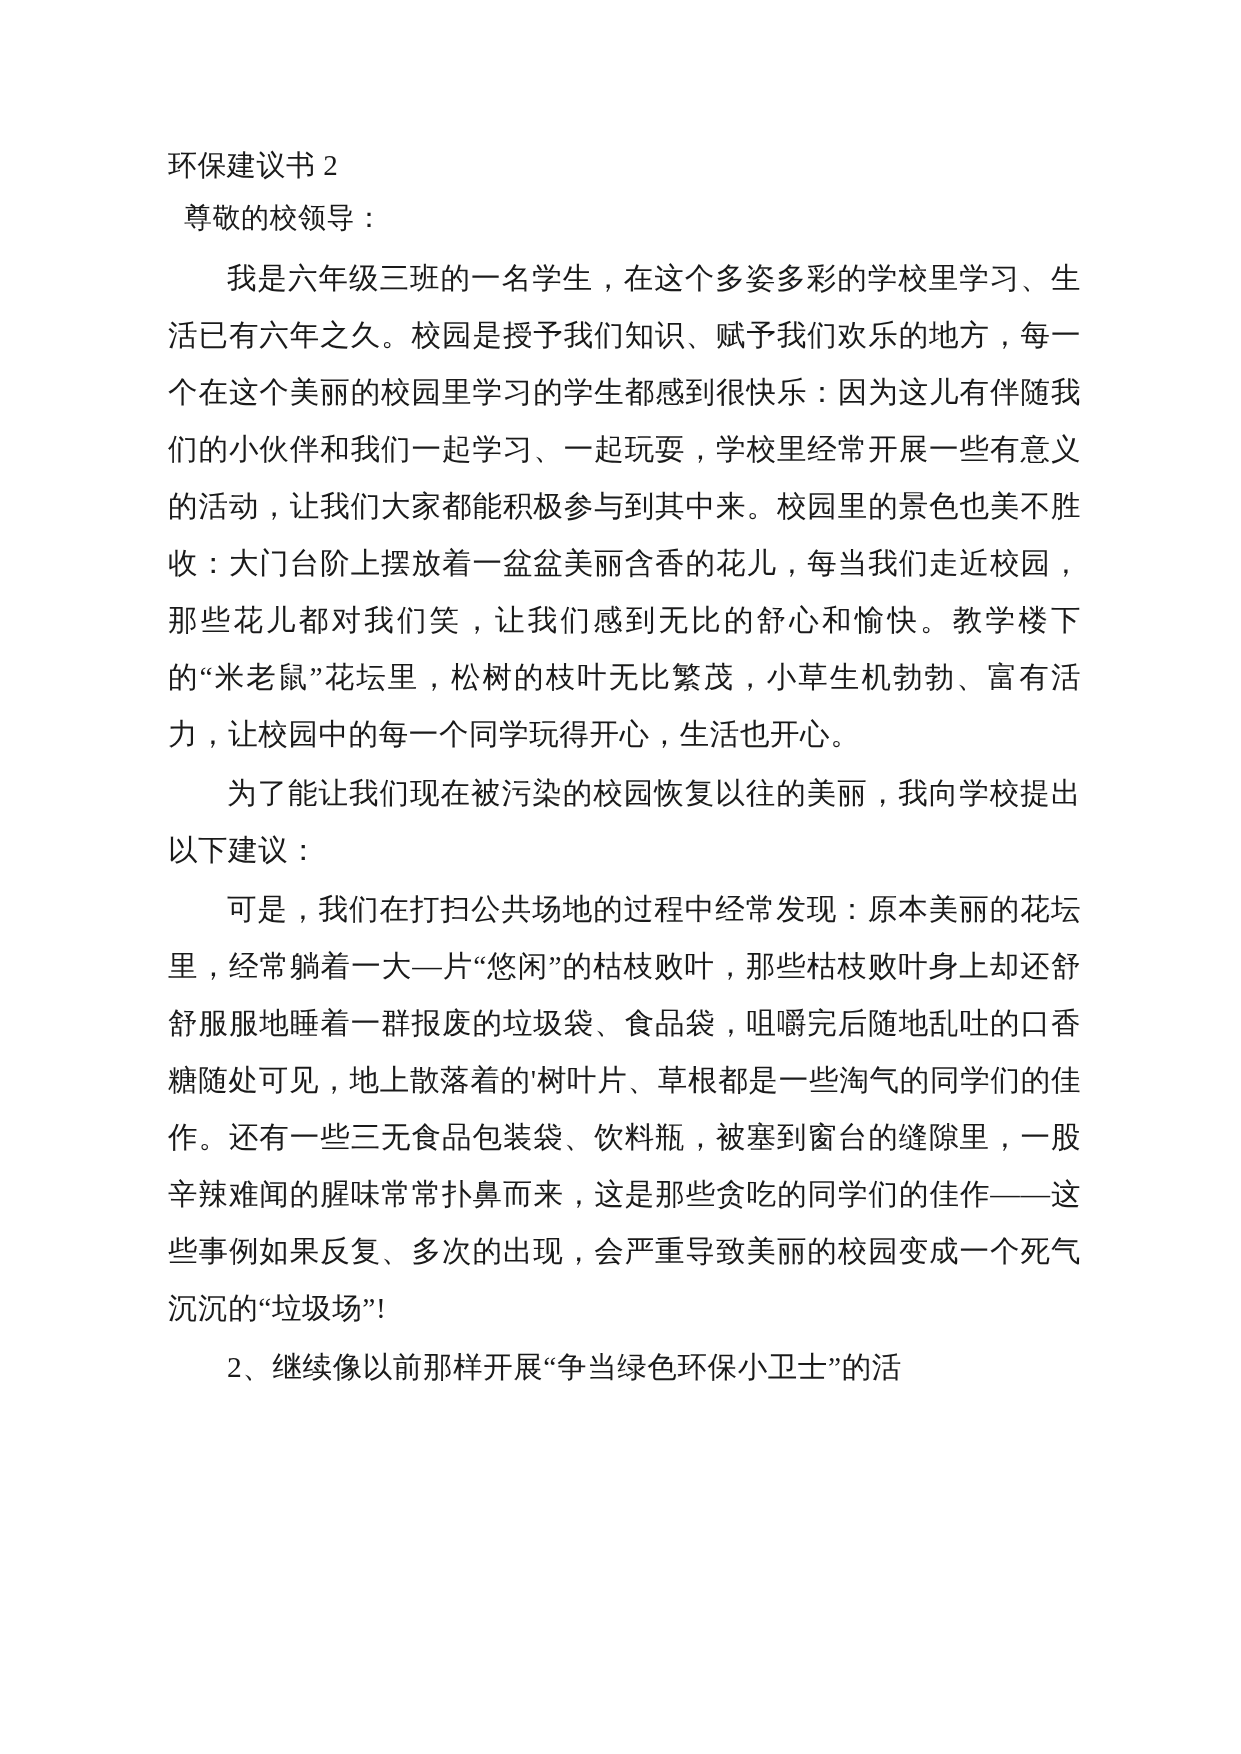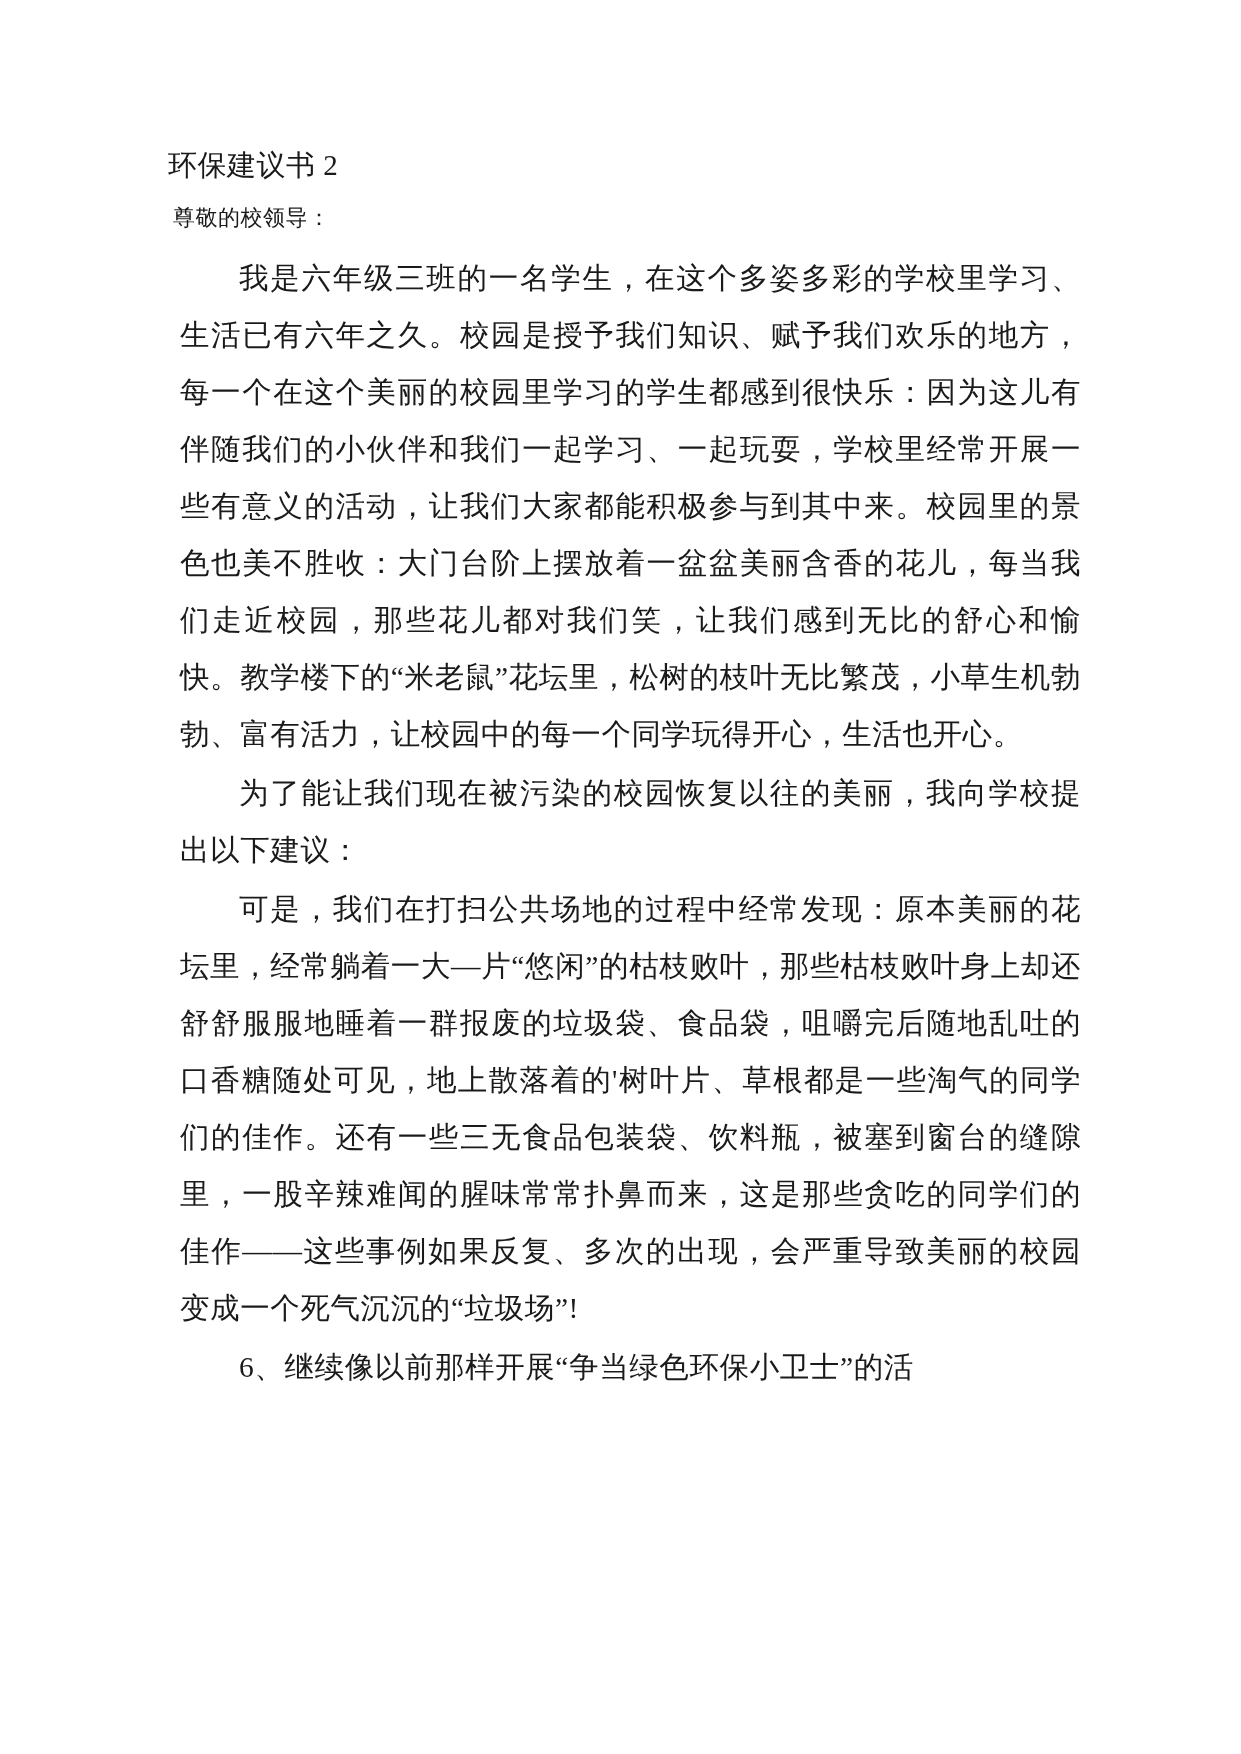--- a/index.html
+++ b/index.html
@@ -24,39 +24,39 @@
     border-radius: 14px;
   }
   .doc-title {
     font-size: 29px;
     line-height: 50px;
     letter-spacing: 0.5px;
     margin: 0 0 2px 0;
     white-space: nowrap;
   }
   .salutation {
-    font-size: 22px;
+    font-size: 28px;
     line-height: 52px;
     letter-spacing: 0.5px;
-    margin: 0 0 6px 5px;
+    margin: 0 0 6px 16px;
   }
   .para {
     font-size: 29.5px;
     line-height: 57px;
     letter-spacing: 0.6px;
     text-align: justify;
     text-justify: inter-ideograph;
     text-indent: 2em;
-    margin: 0 0 2px 12px;
+    margin: 0 0 2px 0;
     word-break: break-all;
   }
 </style>
 </head>
 <body>
 
 <div class="page">
   <div class="doc-title">环保建议书 2</div>
   <div class="salutation">尊敬的校领导：</div>
   <p class="para">我是六年级三班的一名学生，在这个多姿多彩的学校里学习、生活已有六年之久。校园是授予我们知识、赋予我们欢乐的地方，每一个在这个美丽的校园里学习的学生都感到很快乐：因为这儿有伴随我们的小伙伴和我们一起学习、一起玩耍，学校里经常开展一些有意义的活动，让我们大家都能积极参与到其中来。校园里的景色也美不胜收：大门台阶上摆放着一盆盆美丽含香的花儿，每当我们走近校园，那些花儿都对我们笑，让我们感到无比的舒心和愉快。教学楼下的“米老鼠”花坛里，松树的枝叶无比繁茂，小草生机勃勃、富有活力，让校园中的每一个同学玩得开心，生活也开心。</p>
   <p class="para">为了能让我们现在被污染的校园恢复以往的美丽，我向学校提出以下建议：</p>
   <p class="para">可是，我们在打扫公共场地的过程中经常发现：原本美丽的花坛里，经常躺着一大—片“悠闲”的枯枝败叶，那些枯枝败叶身上却还舒舒服服地睡着一群报废的垃圾袋、食品袋，咀嚼完后随地乱吐的口香糖随处可见，地上散落着的'树叶片、草根都是一些淘气的同学们的佳作。还有一些三无食品包装袋、饮料瓶，被塞到窗台的缝隙里，一股辛辣难闻的腥味常常扑鼻而来，这是那些贪吃的同学们的佳作——这些事例如果反复、多次的出现，会严重导致美丽的校园变成一个死气沉沉的“垃圾场”!</p>
-  <p class="para">6、继续像以前那样开展“争当绿色环保小卫士”的活</p>
+  <p class="para">2、继续像以前那样开展“争当绿色环保小卫士”的活</p>
 </div>
 
 </body></html>

